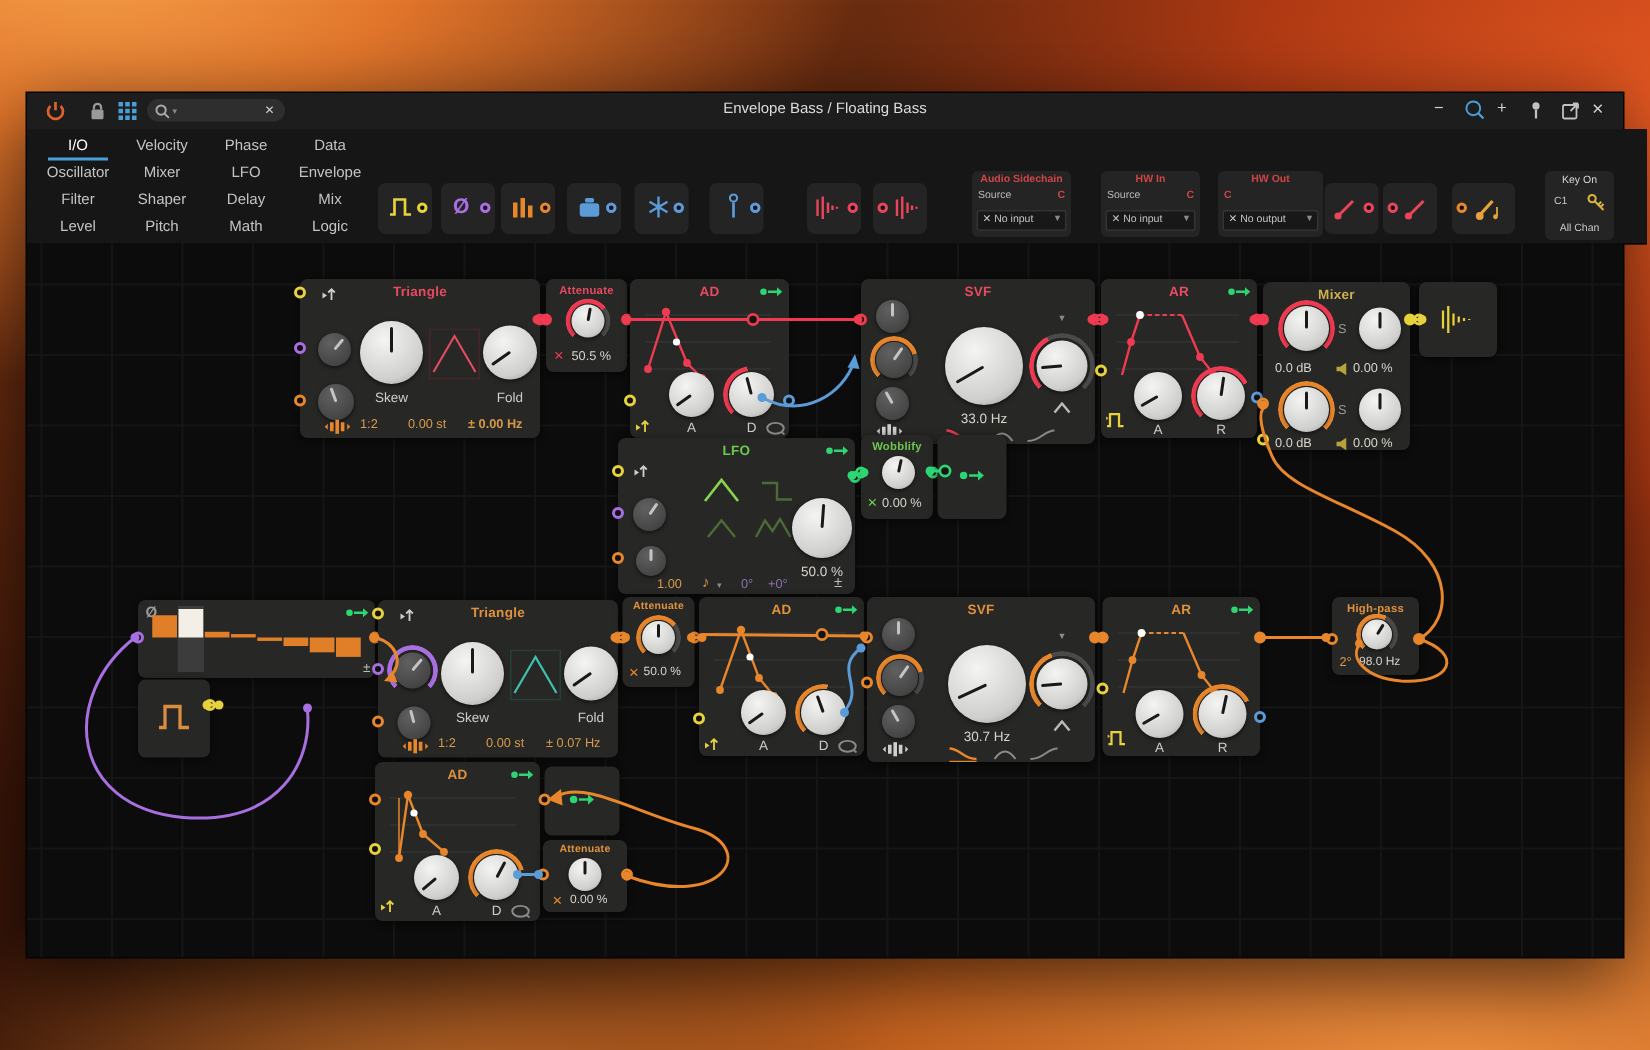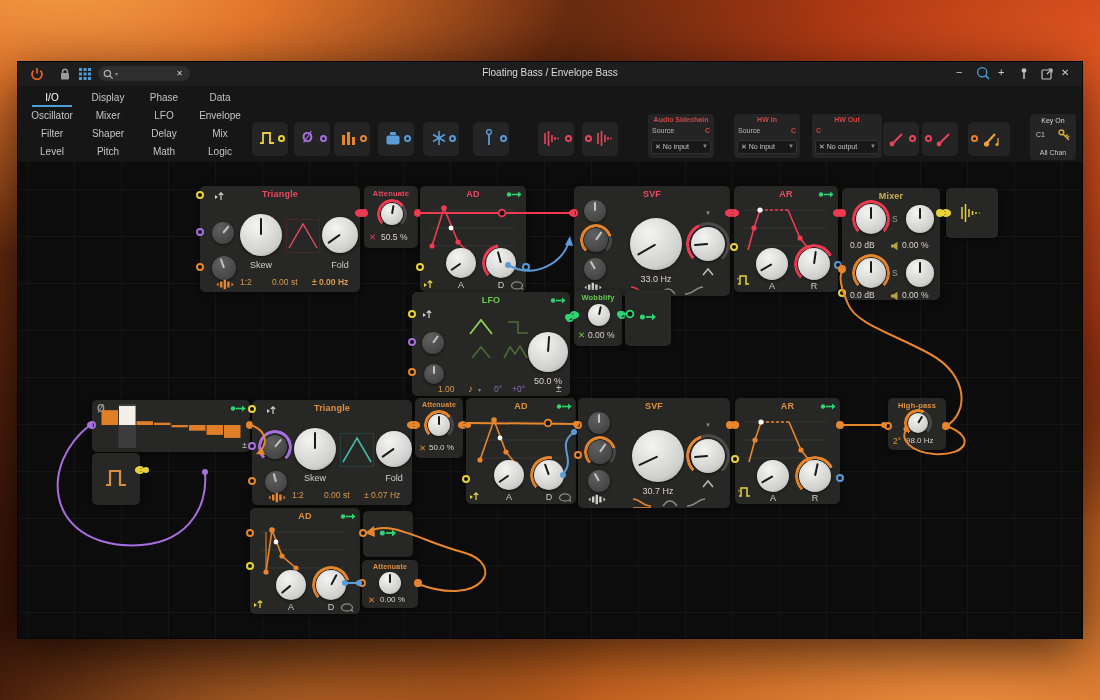--- a/index.html
+++ b/index.html
@@ -7,21 +7,21 @@
   .wall{position:absolute;inset:0;
     background:
       radial-gradient(820px 480px at 6% -6%, #f7a34d 0%, #e2762b 26%, rgba(120,40,10,0) 62%),
       radial-gradient(760px 620px at 102% 12%, #e85a22 0%, #b03a14 38%, rgba(90,25,8,0) 72%),
       radial-gradient(900px 520px at 88% 104%, #f09040 0%, #c2611f 42%, rgba(60,20,8,0) 78%),
       radial-gradient(620px 420px at 28% 112%, #d97a2e 0%, rgba(60,20,8,0) 62%),
       linear-gradient(160deg, #8a3c16 0%, #3c1608 48%, #200c05 100%);}
   .win{position:absolute;left:18px;top:62px;width:1064px;height:576px;background:#131313;
     box-shadow:0 14px 50px rgba(0,0,0,.65);outline:1px solid #050505;}
   .tbar{position:absolute;left:0;top:0;width:100%;height:24px;background:#1d1d1d;border-bottom:1px solid #0a0a0a;}
-  .pal{position:absolute;left:0;top:24px;width:100%;height:76px;background:#161616;border-bottom:1px solid #060606;}
+  .pal{position:absolute;left:0;top:24px;width:100%;height:76px;background:#161616;border-bottom:1px solid #060606;padding-left:16px;}
   .cnv{position:absolute;left:0;top:100px;width:100%;height:476px;background:#0c0c0c;
     background-image:linear-gradient(#151515 1px,transparent 1px),linear-gradient(90deg,#151515 1px,transparent 1px);
     background-size:47px 47px;background-position:9px 27px;overflow:hidden;}
   .a{position:absolute;}
   .mod{position:absolute;background:#272726;border-radius:5px;box-shadow:0 1px 5px rgba(0,0,0,.55);}
   .stub{position:absolute;background:#272726;border-radius:5px;box-shadow:0 1px 5px rgba(0,0,0,.55);}
   .mt{position:absolute;top:3px;left:0;right:0;text-align:center;font-size:9px;font-weight:700;letter-spacing:.2px;}
   .knob{position:absolute;border-radius:50%;background:radial-gradient(circle at 38% 30%,#f4f4f2,#cfcfcd 68%,#939391);box-shadow:0 1px 3px rgba(0,0,0,.6);}
   .knob.dk{background:radial-gradient(circle at 38% 30%,#606060,#454545 72%,#2e2e2e);}
   .ndl{position:absolute;left:calc(50% - 1px);top:9%;width:2px;height:41%;background:#191919;border-radius:1px;transform-origin:50% 100%;}
@@ -76,21 +76,21 @@
       </svg>
     <div class="a" style="left:80px;top:4px;width:92px;height:15px;background:#2e2e2e;border-radius:8px;">
       <svg class="a" style="left:5px;top:2.5px" width="11" height="11" viewBox="0 0 11 11">
           <circle cx="4.4" cy="4.4" r="3.1" stroke="#aaaaaa" stroke-width="1.3" fill="none"></circle>
           <path d="M6.8 6.8 L9.6 9.6" stroke="#aaaaaa" stroke-width="1.3"></path>
         </svg>
       <span class="a" style="left:17px;top:4px;font-size:6px;color:#888;">▾</span>
       <input style="position: absolute; left: 26px; top: 1px; width: 44px; height: 12px; background: transparent; border: none; outline: none; color: rgb(221, 221, 221); font-size: 9px;" value="">
       <span class="a" style="right:7px;top:2.5px;font-size:8px;color:#cfcfcf;">✕</span>
     </div>
-    <div class="a tbtxt" style="left:0;right:0;top:5px;text-align:center;">Floating Bass / Envelope Bass</div>
+    <div class="a tbtxt" style="left:0;right:0;top:5px;text-align:center;">Envelope Bass / Floating Bass</div>
     <span class="a" style="left:938px;top:4px;font-size:11px;color:#cfcfcf;">−</span>
     <svg class="a" style="left:958px;top:4px" width="15" height="15" viewBox="0 0 15 15">
         <circle cx="6.2" cy="6.2" r="4.6" stroke="#4a9fd8" stroke-width="1.3" fill="none"></circle>
         <path d="M9.6 9.6 L13 13" stroke="#4a9fd8" stroke-width="1.5"></path>
       </svg>
     <span class="a" style="left:980px;top:4px;font-size:11px;color:#cfcfcf;">+</span>
     <svg class="a" style="left:1000px;top:5px" width="12" height="13" viewBox="0 0 12 13">
         <circle cx="6" cy="3.6" r="2.4" fill="#c0c0c0"></circle>
         <path d="M6 6 L6 12" stroke="#c0c0c0" stroke-width="1.5"></path>
       </svg>
@@ -98,21 +98,21 @@
         <rect x="1" y="3" width="9" height="9" rx="1" stroke="#c0c0c0" stroke-width="1.2" fill="none"></rect>
         <path d="M6 7 L11 2 M11 2 h-3.4 M11 2 v3.4" stroke="#c0c0c0" stroke-width="1.2" fill="none"></path>
       </svg>
     <span class="a" style="left:1043px;top:5px;font-size:10px;color:#cfcfcf;">✕</span>
   </div>
 
   <div class="pal">
 
     <div class="a" style="left:6px;top:2px;width:224px;height:72px;display:grid;grid-template-columns:repeat(4,1fr);grid-template-rows:repeat(4,1fr);">
       <div class="cat on">I/O</div>
-      <div class="cat">Display</div>
+      <div class="cat">Velocity</div>
       <div class="cat">Phase</div>
       <div class="cat">Data</div>
       <div class="cat">Oscillator</div>
       <div class="cat">Mixer</div>
       <div class="cat">LFO</div>
       <div class="cat">Envelope</div>
       <div class="cat">Filter</div>
       <div class="cat">Shaper</div>
       <div class="cat">Delay</div>
       <div class="cat">Mix</div>

